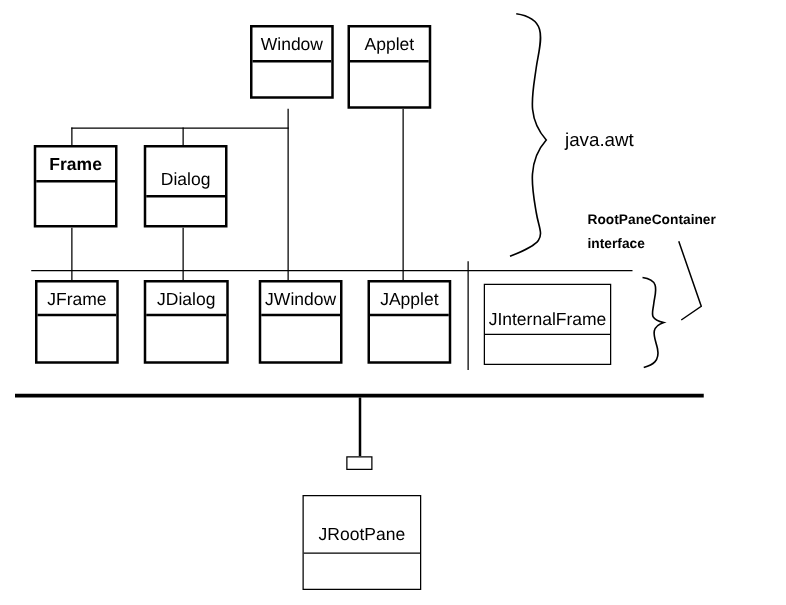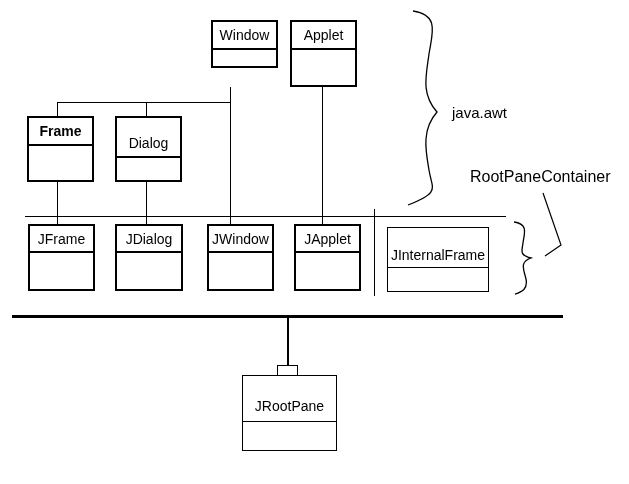--- a/index.html
+++ b/index.html
@@ -13,21 +13,21 @@
   .cbox.thin{border:1px solid #000000;}
   .cbox-title{display:flex;align-items:center;justify-content:center;font-size:14px;line-height:14px;box-sizing:content-box;}
   .cbox.thick .cbox-title{border-bottom:2px solid #000000;}
   .cbox.thin .cbox-title{border-bottom:1px solid #000000;margin-top:14px;}
   .cbox-body{flex:1;}
   
   .line{position:absolute;background:#000000;}
   
   .note{position:absolute;white-space:nowrap;}
   .note-pkg{font-size:15px;line-height:18px;}
-  .note-iface{font-size:16px;line-height:19px;font-weight:normal;}
+  .note-iface{font-size:11px;line-height:19px;font-weight:bold;}
   .overlay{position:absolute;left:0;top:0;pointer-events:none;}
 </style>
 </head>
 <body>
 
 <div class="canvas">
 
   <div class="line" style="left:230px;top:87px;width:1px;height:137px;"></div>
   <div class="line" style="left:322px;top:87px;width:1px;height:137px;"></div>
   <div class="line" style="left:57px;top:102px;width:174px;height:1px;"></div>
@@ -40,25 +40,25 @@
   <div class="line" style="left:12px;top:315px;width:551px;height:3px;"></div>
   <div class="line" style="left:287px;top:318px;width:2px;height:47px;"></div>
   <div style="position:absolute;left:277px;top:365px;width:19px;height:9px;border:1px solid #000000;background:#ffffff;"></div>
 
   <svg class="overlay" width="629" height="484" viewBox="0 0 629 484">
     <path d="M 413 11 C 440 15, 432 34, 429 54 C 426 76, 421 94, 437 112 C 421 130, 426 152, 429 170 C 432 189, 441 192, 408 205" fill="none" stroke="#000000" stroke-width="1.3"></path>
     <path d="M 514 222 C 529 224, 524 234, 523 243 C 522 251, 519 255, 531 258 C 519 262, 524 270, 526 279 C 528 289, 522 292, 515 294" fill="none" stroke="#000000" stroke-width="1.3"></path>
     <path d="M 543 193 L 561 245 L 545 256" fill="none" stroke="#000000" stroke-width="1.2"></path>
   </svg>
 
-  <div class="cbox thick" style="left:200px;top:20px;width:67px;height:48px;margin-left:11px;">
+  <div class="cbox thick" style="left:200px;top:20px;width:67px;height:59px;">
     <div class="cbox-title" style="height:26px;">Window</div>
     <div class="cbox-body"></div>
   </div>
-  <div class="cbox thick" style="left:290px;top:20px;width:67px;height:67px;">
+  <div class="cbox thick" style="left:278px;top:20px;width:67px;height:67px;">
     <div class="cbox-title" style="height:26px;">Applet</div>
     <div class="cbox-body"></div>
   </div>
 
   <div class="cbox thick" style="left:27px;top:116px;width:67px;height:66px;">
     <div class="cbox-title" style="height:26px;font-weight:bold;">Frame</div>
     <div class="cbox-body"></div>
   </div>
   <div class="cbox thick" style="left:115px;top:116px;width:67px;height:66px;">
     <div class="cbox-title" style="height:26px;margin-top:12px;">Dialog</div>
@@ -79,21 +79,22 @@
   </div>
   <div class="cbox thick" style="left:294px;top:224px;width:67px;height:67px;">
     <div class="cbox-title" style="height:25px;">JApplet</div>
     <div class="cbox-body"></div>
   </div>
   <div class="cbox thin" style="left:387px;top:227px;width:102px;height:65px;">
     <div class="cbox-title" style="height:25px;">JInternalFrame</div>
     <div class="cbox-body"></div>
   </div>
 
-  <div class="cbox thin" style="left:242px;top:375px;width:95px;height:76px;">
+  <div class="cbox thin" style="left:242px;top:396px;width:95px;height:76px;">
     <div class="cbox-title" style="height:31px;">JRootPane</div>
     <div class="cbox-body"></div>
   </div>
 
   <div class="note note-pkg" style="left:452px;top:104px;">java.awt</div>
   <div class="note note-iface" style="left:470px;top:167px;">RootPaneContainer</div>
+  <div class="note note-iface" style="left:470px;top:186px;">interface</div>
 
 </div>
 
 </body></html>

